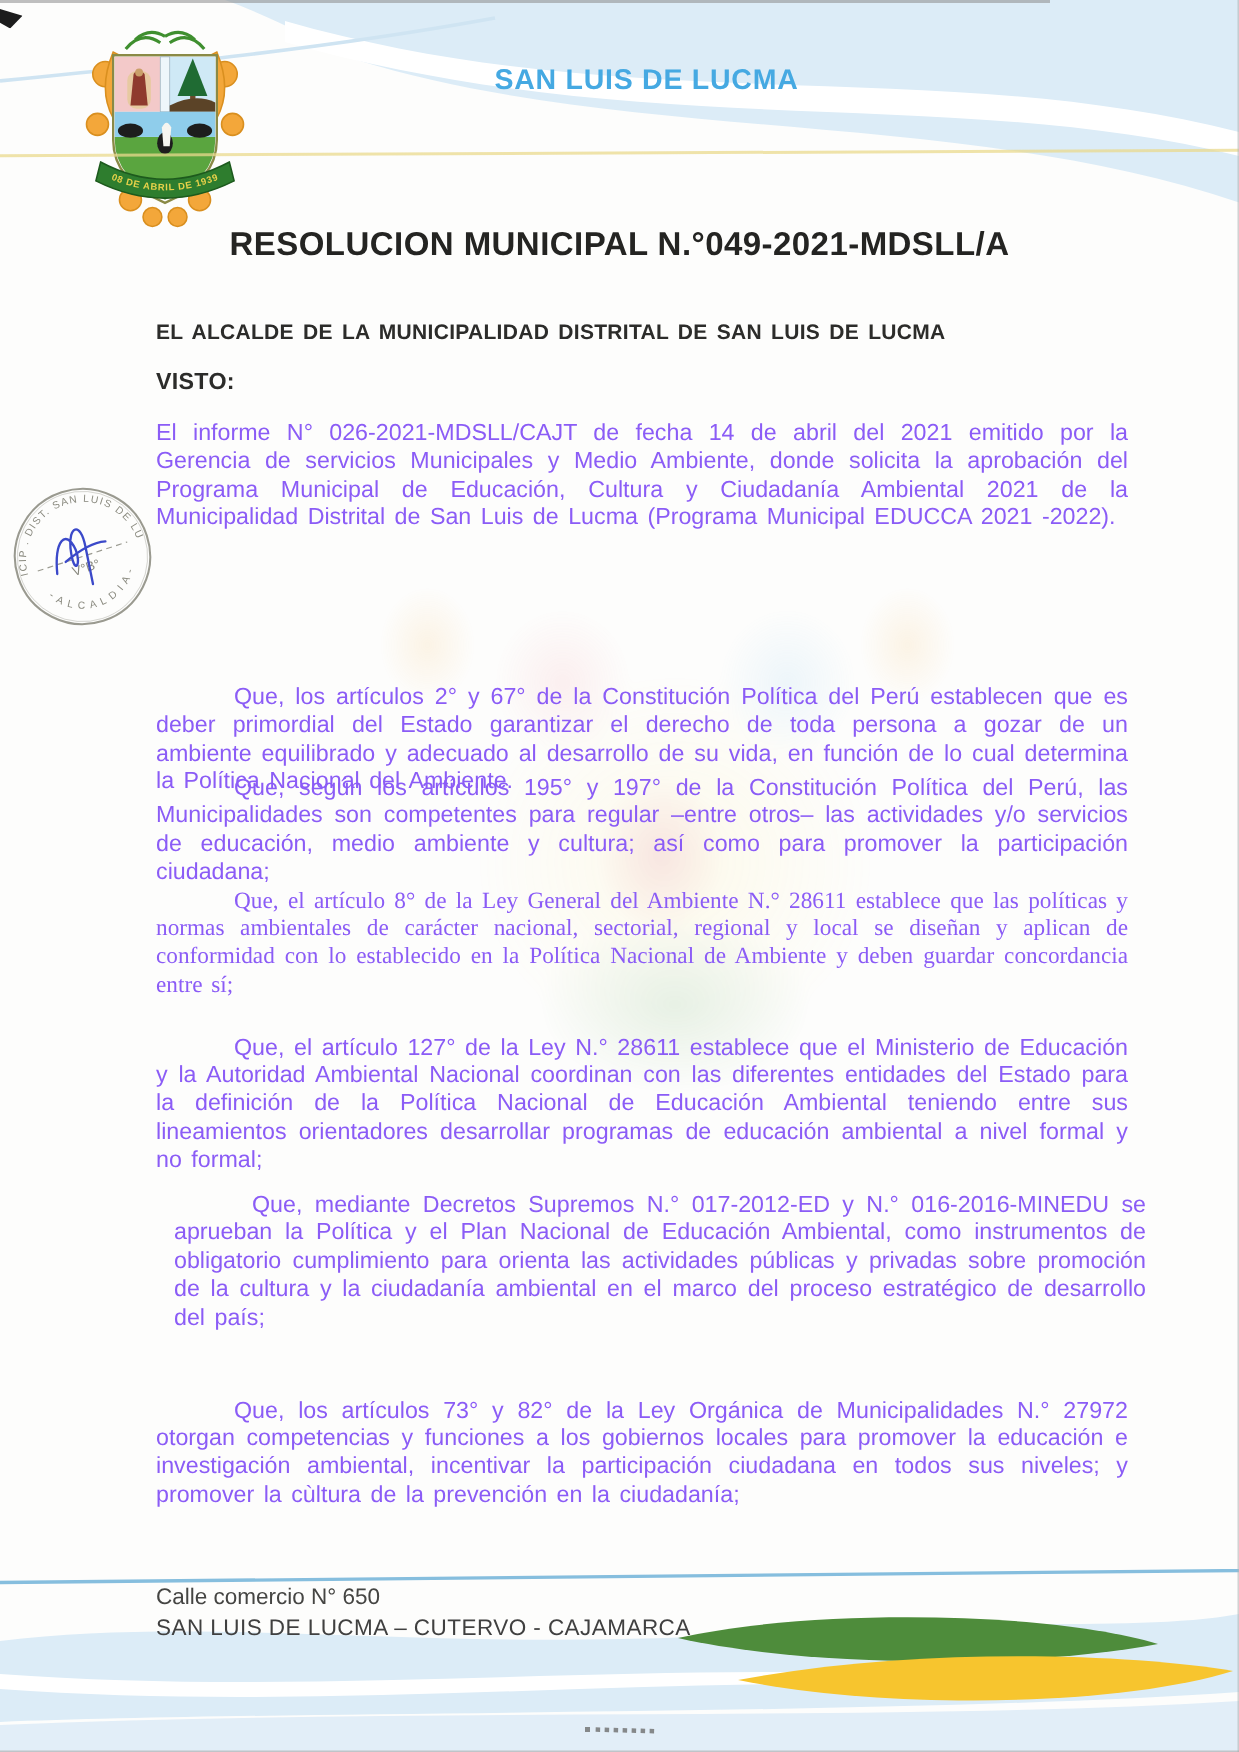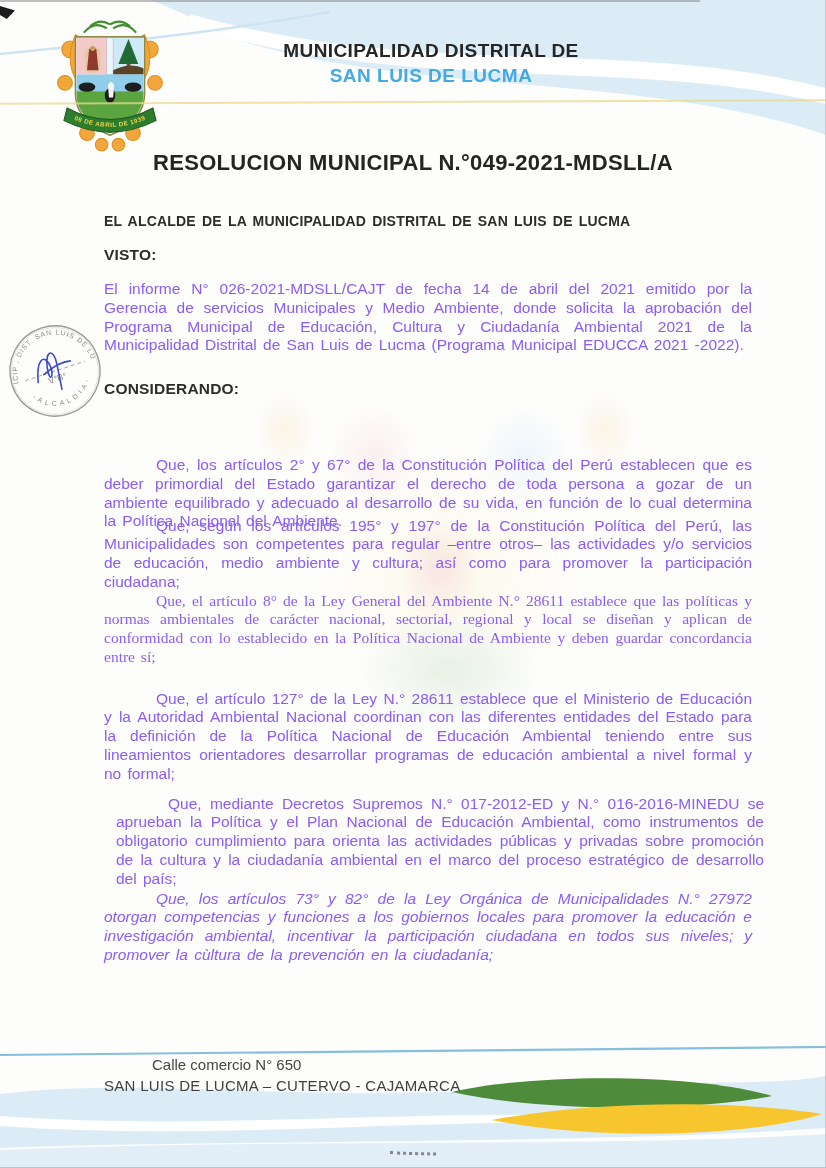--- a/index.html
+++ b/index.html
@@ -38,21 +38,21 @@
       radial-gradient(closest-side, rgba(240,170,60,.9), transparent 70%) 10px 30px / 90px 110px no-repeat,
       radial-gradient(closest-side, rgba(240,170,60,.9), transparent 70%) 330px 30px / 90px 110px no-repeat,
       radial-gradient(closest-side, rgba(235,120,130,.8), transparent 70%) 80px 40px / 130px 140px no-repeat,
       radial-gradient(closest-side, rgba(120,190,235,.9), transparent 70%) 230px 40px / 130px 140px no-repeat,
       radial-gradient(closest-side, rgba(70,150,60,.9), transparent 70%) 90px 240px / 260px 170px no-repeat,
       radial-gradient(closest-side, rgba(250,220,90,.8), transparent 75%) 40px 60px / 360px 340px no-repeat;
   }
   
   .stamp{left:6px; top:322px; width:98px; height:98px; transform:rotate(-18deg);}
   
-  .footer-line1{left:104px; top:1056px; font-size:15px; color:#454543;margin-left:48px;}
+  .footer-line1{left:104px; top:1056px; font-size:15px; color:#454543;}
   .footer-line2{left:104px; top:1077px; font-size:15px; color:#404040; letter-spacing:.3px;}
   
   .edge-top{left:0; top:0; width:700px; height:2px; background:#8d8d8d; opacity:.55;}
   .edge-right{right:0; top:0; width:1px; height:1168px; background:#b5b5b5; opacity:.6;}
   .edge-bottom{left:0; bottom:0; width:826px; height:1px; background:#a9a9a9; opacity:.6;}
   .mark-tl{left:0; top:6px; width:15px; height:13px; background:#1c1c1c;
            clip-path:polygon(0 0,100% 35%,45% 100%,0 70%);}
   .smudge{left:390px; top:1152px; width:46px; height:7px;
           border-top:3px dotted #6f6f6f; transform:rotate(1.5deg); opacity:.8;}
   svg text{font-family:"Liberation Sans", sans-serif;}
@@ -108,21 +108,20 @@
     <path d="M14,86 Q55,108 96,86 L99,98 Q55,120 11,98 Z" fill="#2e7d2e" stroke="#1d5a1d" stroke-width="1"></path>
     <defs>
         <path id="bannerArc" d="M18,96 Q55,112 92,96"></path>
       </defs>
     <text font-size="6" fill="#e8d24a" font-weight="bold" letter-spacing=".5">
       <textPath href="#bannerArc" startOffset="50%" text-anchor="middle">08 DE ABRIL DE 1939</textPath>
     </text>
   </svg>
 
   <div class="abs org-block">
-    <div class="org-line1">MUNICIPALIDAD DISTRITAL DE</div>
     <div class="org-line2">SAN LUIS DE LUCMA</div>
   </div>
   <div class="abs yellow-line"></div>
 
   <div class="abs res-title">RESOLUCION MUNICIPAL N.°049-2021-MDSLL/A</div>
 
   <div class="abs watermark"></div>
 
   <div class="para head subject" style="top:212px;">EL ALCALDE DE LA MUNICIPALIDAD DISTRITAL DE SAN LUIS DE LUCMA</div>
   <div class="para head label" style="top:246px;">VISTO:</div>
@@ -142,27 +141,26 @@
       <textPath href="#stBot" startOffset="50%" text-anchor="middle">- A L C A L D I A -</textPath>
     </text>
     <line x1="18" y1="50" x2="82" y2="50" stroke="#9a9a90" stroke-width=".8" stroke-dasharray="4,3"></line>
     <text x="50" y="61" font-size="9" fill="#87877d" text-anchor="middle">V°B°</text>
     <g fill="none" stroke="#3b49c9" stroke-width="1.6" stroke-linecap="round">
       <path d="M30,56 C35,34 45,28 47,44 C48,55 40,62 44,42 C47,28 56,26 54,44 L51,70"></path>
       <path d="M38,50 C50,45 60,43 68,45"></path>
     </g>
   </svg>
 
-  <div class="para head label" style="top:380px;">CONSIDERANDO:</div>
   <p class="para indent" style="top:414px;margin-top:42px;">Que, los artículos 2° y 67° de la Constitución Política del Perú establecen que es deber primordial del Estado garantizar el derecho de toda persona a gozar de un ambiente equilibrado y adecuado al desarrollo de su vida, en función de lo cual determina la Política Nacional del Ambiente.</p>
   <p class="para indent" style="top:501px;">Que, según los artículos 195° y 197° de la Constitución Política del Perú, las Municipalidades son competentes para regular –entre otros– las actividades y/o servicios de educación, medio ambiente y cultura; así como para promover la participación ciudadana;</p>
   <p class="para indent" style="top:576px;font-family:Liberation Serif, serif;">Que, el artículo 8° de la Ley General del Ambiente N.° 28611 establece que las políticas y normas ambientales de carácter nacional, sectorial, regional y local se diseñan y aplican de conformidad con lo establecido en la Política Nacional de Ambiente y deben guardar concordancia entre sí;</p>
   <p class="para indent" style="top:674px;">Que, el artículo 127° de la Ley N.° 28611 establece que el Ministerio de Educación y la Autoridad Ambiental Nacional coordinan con las diferentes entidades del Estado para la definición de la Política Nacional de Educación Ambiental teniendo entre sus lineamientos orientadores desarrollar programas de educación ambiental a nivel formal y no formal;</p>
   <p class="para indent" style="top:779px;margin-left:12px;">Que, mediante Decretos Supremos N.° 017-2012-ED y N.° 016-2016-MINEDU se aprueban la Política y el Plan Nacional de Educación Ambiental, como instrumentos de obligatorio cumplimiento para orienta las actividades públicas y privadas sobre promoción de la cultura y la ciudadanía ambiental en el marco del proceso estratégico de desarrollo del país;</p>
-  <p class="para indent" style="top:874px;font-style:italic;">Que, los artículos 73° y 82° de la Ley Orgánica de Municipalidades N.° 27972 otorgan competencias y funciones a los gobiernos locales para promover la educación e investigación ambiental, incentivar la participación ciudadana en todos sus niveles; y promover la cùltura de la prevención en la ciudadanía;</p>
+  <p class="para indent" style="top:916px;">Que, los artículos 73° y 82° de la Ley Orgánica de Municipalidades N.° 27972 otorgan competencias y funciones a los gobiernos locales para promover la educación e investigación ambiental, incentivar la participación ciudadana en todos sus niveles; y promover la cùltura de la prevención en la ciudadanía;</p>
 
   <svg class="abs" style="left:0;top:1046px;" width="826" height="122" viewBox="0 0 826 122">
     <line x1="0" y1="9" x2="826" y2="1" stroke="#86bede" stroke-width="2.2"></line>
     <path d="M0,48 C150,30 300,58 520,42 C660,32 760,42 826,30 L826,82 C600,98 200,94 0,102 Z" fill="#dcecf7"></path>
     <path d="M0,104 C300,92 600,102 826,88 L826,122 L0,122 Z" fill="#e2eef8"></path>
     <path d="M0,70 C220,86 420,60 660,72 L660,78 C430,70 220,96 0,80 Z" fill="#ffffff"></path>
     <path d="M452,46 C540,26 700,28 772,50 C690,66 540,66 452,46 Z" fill="#4e8c3b"></path>
     <path d="M492,74 C610,52 750,56 822,68 C745,92 590,94 492,74 Z" fill="#f7c52e"></path>
   </svg>
 

